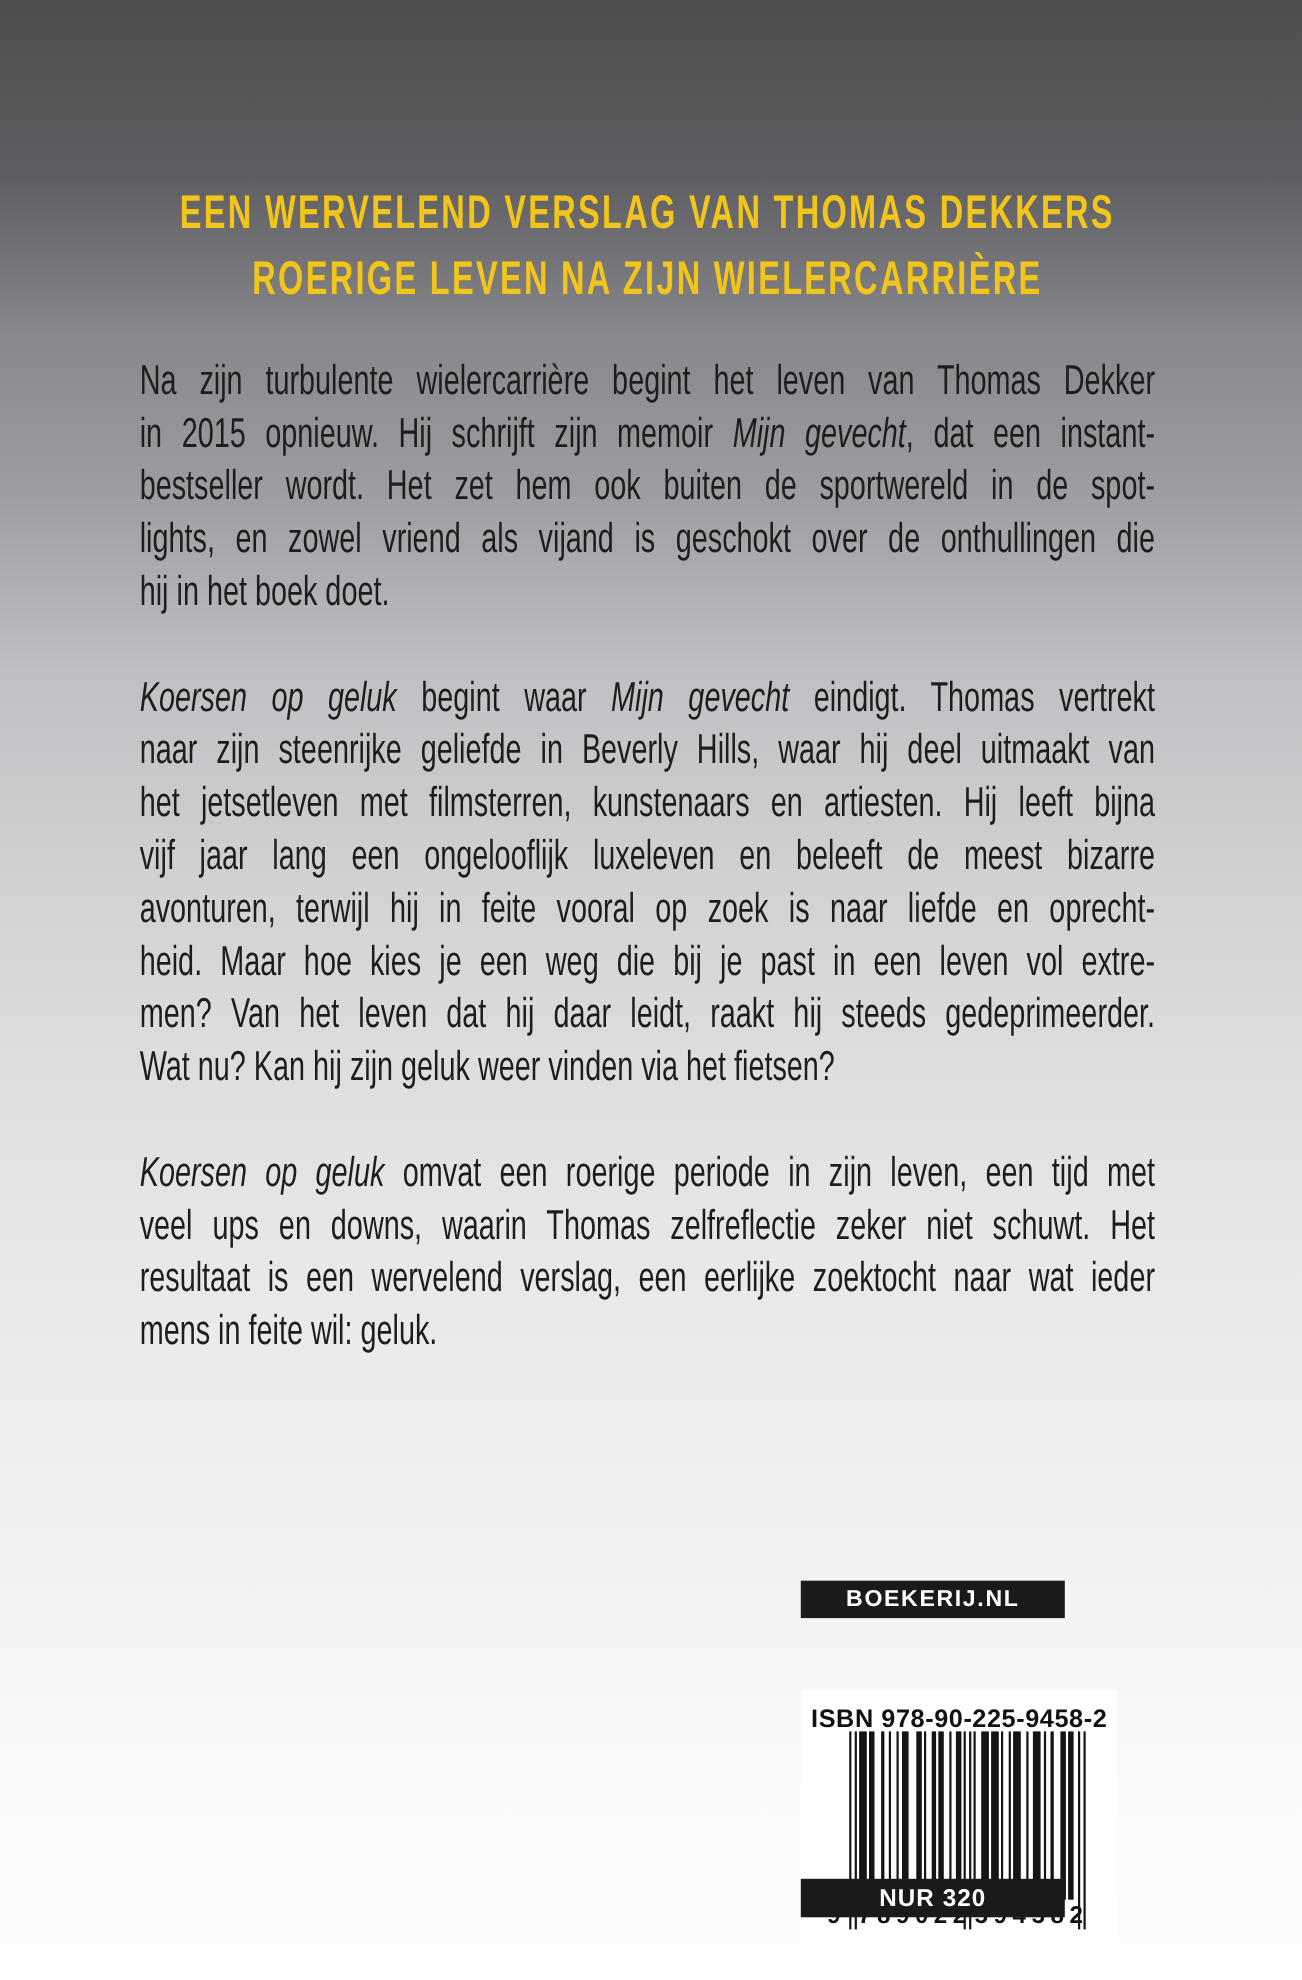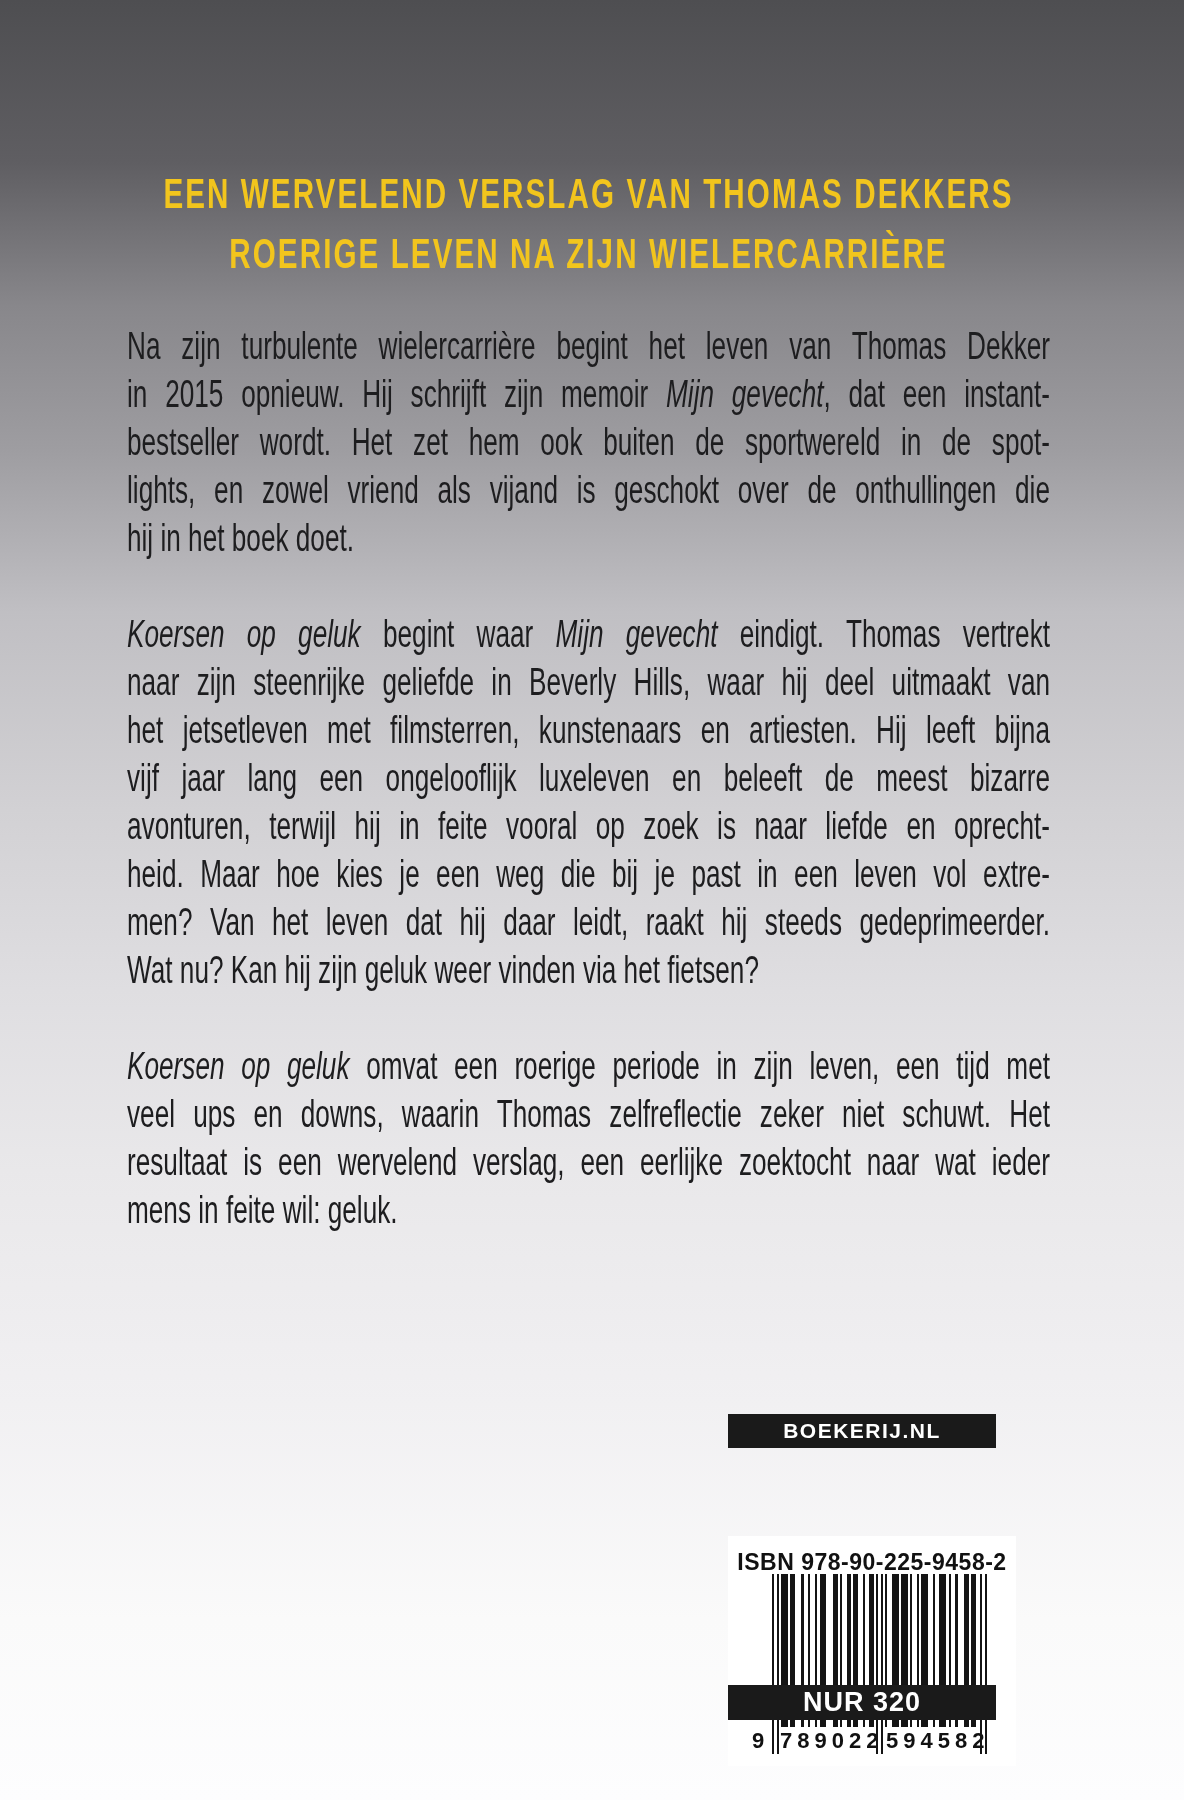--- a/index.html
+++ b/index.html
@@ -28,25 +28,25 @@
     font-size:38px;line-height:48px;color:#1d1d1f;}
   .para{margin:0 0 48px 0;}
   .bline{
     height:48px;white-space:nowrap;
     text-align:justify;text-align-last:justify;
   }
   .bline.lastline{text-align-last:left;}
   .bline .it{font-style:italic;}
   
   .black-bar{
-    position:absolute;left:728px;width:268px;background:#1a1a1a;
-    color:#fff;font-weight:700;text-align:center;
+    position:absolute;left:728px;width:240px;background:#1a1a1a;
+    color:#fff;font-weight:700;text-align:center;margin-top:23px;
   }
   .bar-site{top:1414px;height:34px;font-size:21px;line-height:34px;letter-spacing:1.5px;}
-  .bar-nur{top:1685px;height:35px;font-size:27px;line-height:35px;letter-spacing:1px;}
+  .bar-nur{top:1685px;height:35px;font-size:22px;line-height:35px;letter-spacing:1px;}
   .barcode-panel{
     position:absolute;left:728px;top:1536px;width:288px;height:230px;
     background:#ffffff;
   }
   .isbn{
     position:absolute;top:13px;left:0;width:100%;
     text-align:center;font-size:23px;font-weight:700;color:#111;
     letter-spacing:0.5px;white-space:nowrap;
   }
   .ean{position:absolute;left:44px;top:38px;width:215px;height:180px;}

